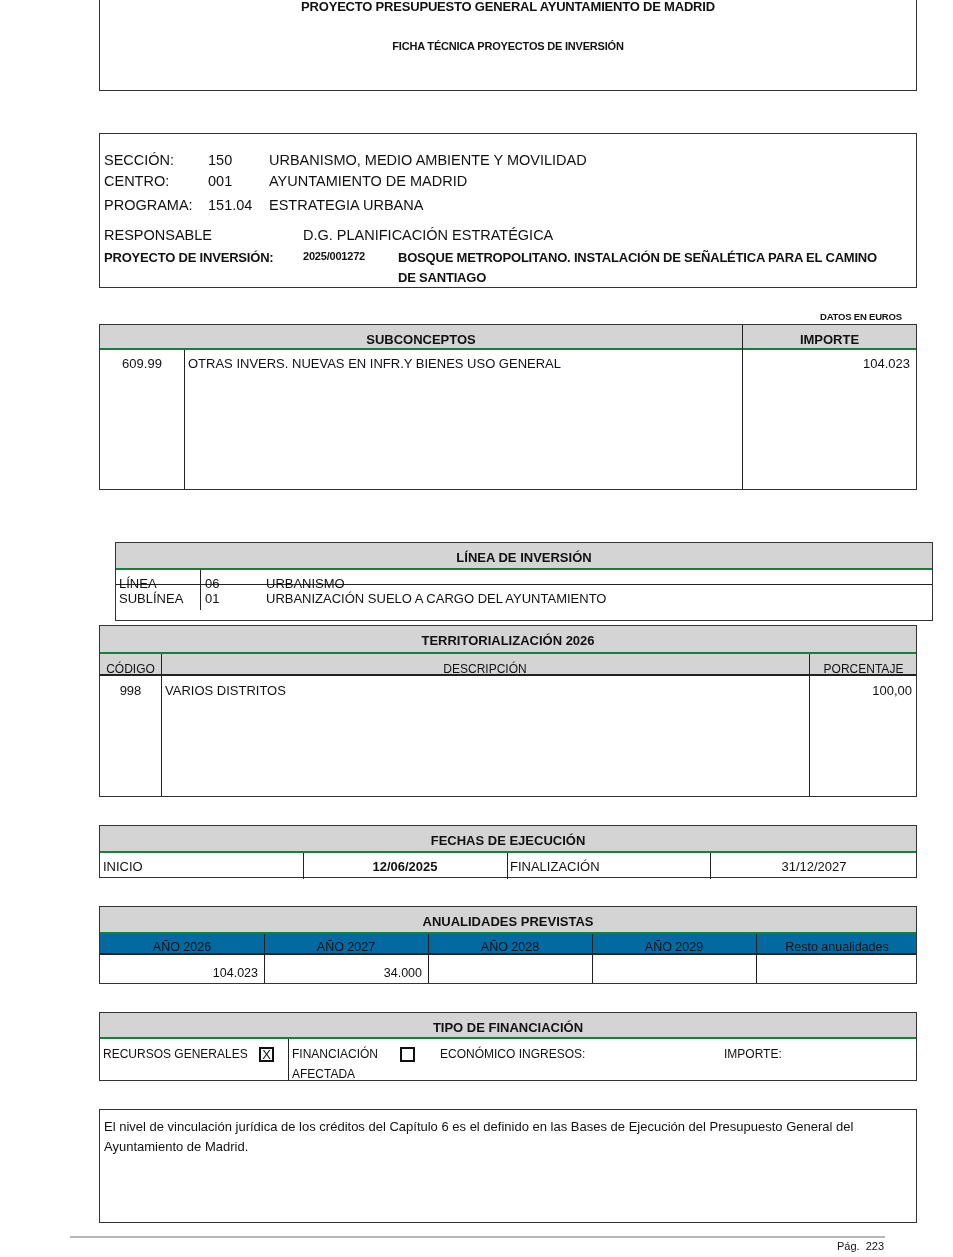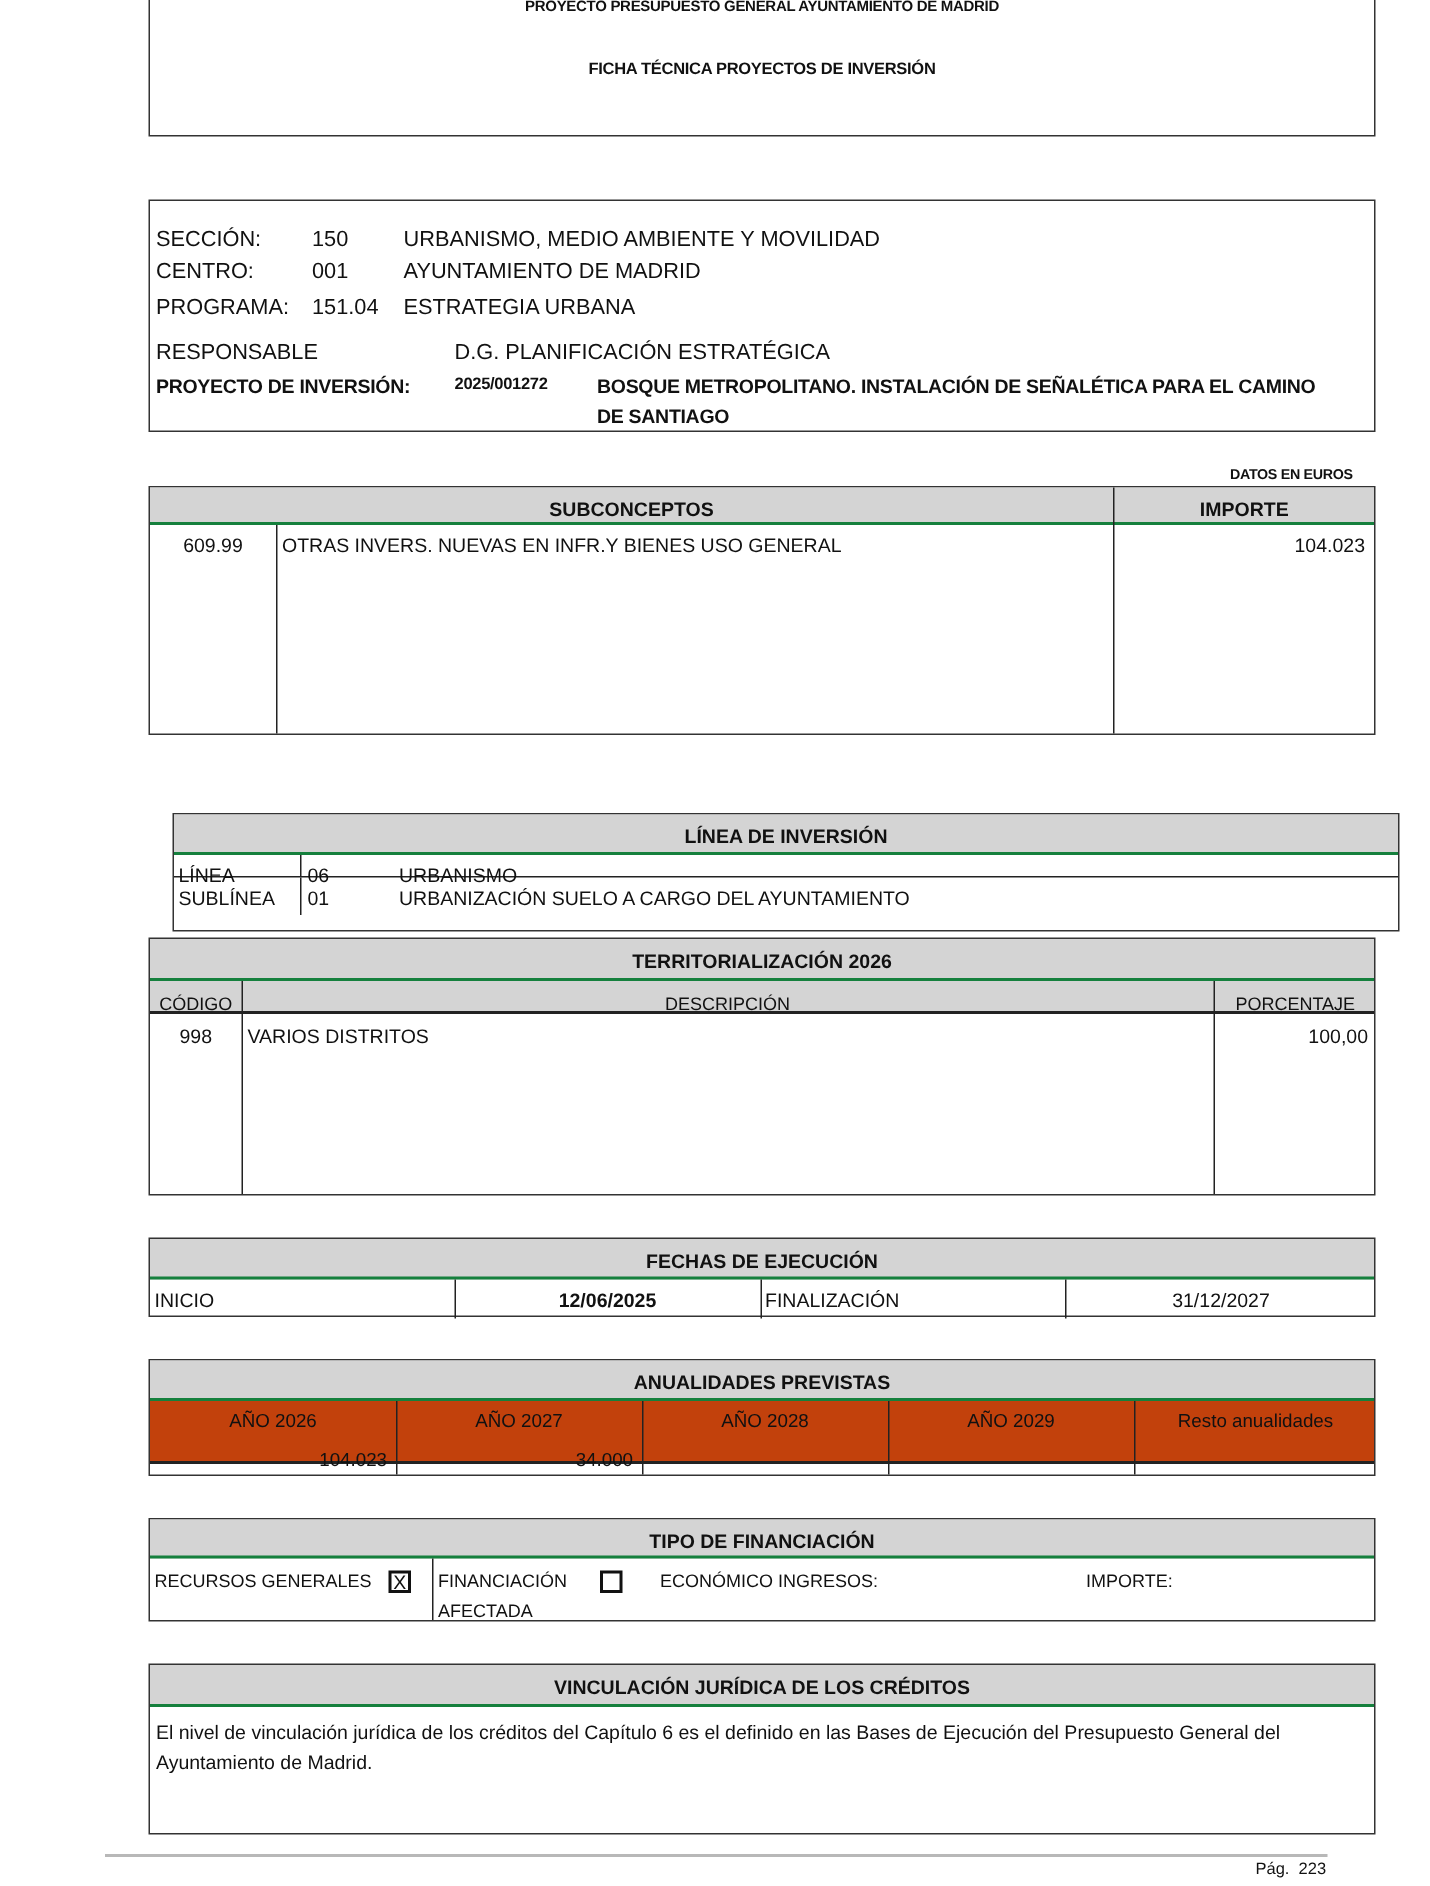--- a/index.html
+++ b/index.html
@@ -9,21 +9,21 @@
   .hdr { background: #d4d4d4; text-align: center; font-weight: bold; font-size: 13px; border-bottom: 2px solid #15803d; }
   .abs { position: absolute; white-space: nowrap; }
   .cell { position: absolute; top: 0; bottom: 0; border-left: 1px solid #222; }
   .narrow-bold { font-weight: bold; letter-spacing: -0.2px; }
   .chk { position: absolute; width: 15px; height: 15px; border: 2px solid #111; font-size: 13px; line-height: 12px; text-align: center; }
 </style>
 </head>
 <body>
 
 <div class="box" style="top:-2px;height:93px;">
-  <div class="abs narrow-bold" style="left:0;right:0;top:0;text-align:center;font-size:10px;">PROYECTO PRESUPUESTO GENERAL AYUNTAMIENTO DE MADRID</div>
+  <div class="abs narrow-bold" style="left:0;right:0;top:0;text-align:center;font-size:13px;">PROYECTO PRESUPUESTO GENERAL AYUNTAMIENTO DE MADRID</div>
   <div class="abs narrow-bold" style="left:0;right:0;top:41px;text-align:center;font-size:11px;">FICHA TÉCNICA PROYECTOS DE INVERSIÓN</div>
 </div>
 
 <div class="box" style="top:133px;height:155px;font-size:14.5px;">
   <span class="abs" style="left:4px;top:18px;">SECCIÓN:</span>
   <span class="abs" style="left:108px;top:18px;">150</span>
   <span class="abs" style="left:169px;top:18px;">URBANISMO, MEDIO AMBIENTE Y MOVILIDAD</span>
 
   <span class="abs" style="left:4px;top:39px;">CENTRO:</span>
   <span class="abs" style="left:108px;top:39px;">001</span>
@@ -98,21 +98,21 @@
     <span class="abs" style="left:203px;width:204px;top:6px;text-align:center;font-weight:bold;">12/06/2025</span>
     <div class="cell" style="left:407px;"></div>
     <span class="abs" style="left:410px;top:6px;">FINALIZACIÓN</span>
     <div class="cell" style="left:610px;"></div>
     <span class="abs" style="left:610px;width:208px;top:6px;text-align:center;">31/12/2027</span>
   </div>
 </div>
 
 <div class="box" style="top:906px;height:78px;font-size:12.5px;">
   <div class="hdr" style="height:27px;padding-top:7px;">ANUALIDADES PREVISTAS</div>
-  <div style="position:relative;height:42px;background:#c2410c;border-bottom:2px solid #222;">
+  <div style="position:relative;height:21px;background:#0369a1;border-bottom:2px solid #222;">
     <span class="abs" style="left:0;width:164px;top:6px;text-align:center;">AÑO 2026</span>
     <span class="abs" style="left:164px;width:164px;top:6px;text-align:center;">AÑO 2027</span>
     <span class="abs" style="left:328px;width:164px;top:6px;text-align:center;">AÑO 2028</span>
     <span class="abs" style="left:492px;width:164px;top:6px;text-align:center;">AÑO 2029</span>
     <span class="abs" style="left:656px;width:162px;top:6px;text-align:center;">Resto anualidades</span>
   </div>
   <div class="cell" style="left:164px;top:27px;"></div>
   <div class="cell" style="left:328px;top:27px;"></div>
   <div class="cell" style="left:492px;top:27px;"></div>
   <div class="cell" style="left:656px;top:27px;"></div>
@@ -131,21 +131,20 @@
   <div class="chk" style="left:159px;top:34px;">X</div>
   <div class="cell" style="left:188px;top:26px;"></div>
   <span class="abs" style="left:192px;top:34px;">FINANCIACIÓN</span>
   <span class="abs" style="left:192px;top:54px;">AFECTADA</span>
   <div class="chk" style="left:300px;top:34px;"></div>
   <span class="abs" style="left:340px;top:34px;">ECONÓMICO INGRESOS:</span>
   <span class="abs" style="left:624px;top:34px;">IMPORTE:</span>
 </div>
 
 <div class="box" style="top:1109px;height:114px;font-size:13px;">
-  <div class="hdr" style="height:28px;padding-top:7px;">VINCULACIÓN JURÍDICA DE LOS CRÉDITOS</div>
   <div style="padding:7px 4px;line-height:20px;">
     <div>El nivel de vinculación jurídica de los créditos del Capítulo 6 es el definido en las Bases de Ejecución del Presupuesto General del</div>
     <div>Ayuntamiento de Madrid.</div>
   </div>
 </div>
 
 <div class="abs" style="left:70px;width:815px;top:1236px;height:2px;background:#b8b8b8;"></div>
 <div class="abs" style="left:837px;top:1240px;font-size:11px;white-space:pre;">Pág.  223</div>
 
 </body></html>

